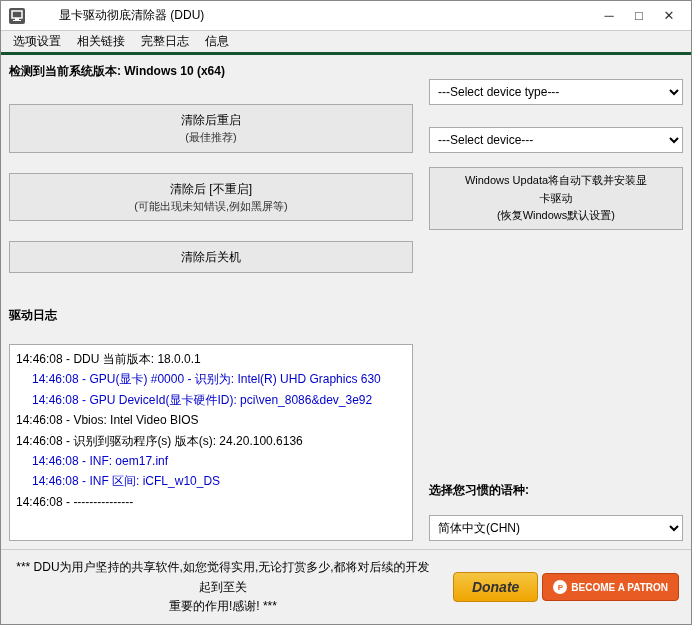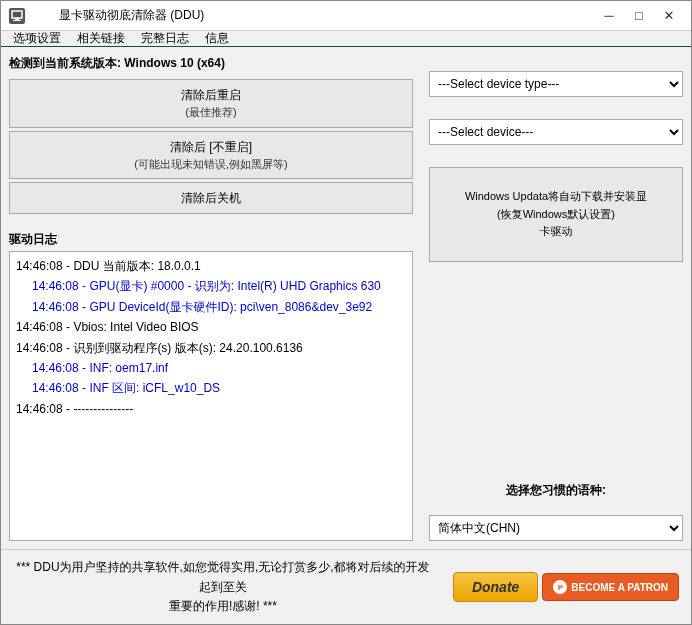--- a/index.html
+++ b/index.html
@@ -57,43 +57,43 @@
       background: transparent;
       cursor: pointer;
       font-size: 13px;
       display: flex;
       align-items: center;
       justify-content: center;
       color: #333;
     }
     .menu-bar {
       background: #f0f0f0;
-      height: 16px;
-      display: flex;
-      align-items: center;
-      border-bottom: 1px solid #14532d;
+      height: 24px;
+      display: flex;
+      align-items: center;
+      border-bottom: 3px solid #14532d;
       padding: 0 4px;
     }
     .menu-item {
       padding: 2px 8px;
       cursor: pointer;
       font-size: 12px;
       color: #000;
     }
     .content {
       display: flex;
       flex: 1;
       overflow: hidden;
     }
     .left-panel {
       width: 420px;
       padding: 8px;
       display: flex;
       flex-direction: column;
-      gap: 3px;
+      gap: 20px;
     }
     .system-info {
       font-size: 12px;
       font-weight: bold;
       color: #000;
       margin-bottom: 4px;
     }
     .action-btn {
       background: #e8e8e8;
       border: 1px solid #aaa;
@@ -145,38 +145,37 @@
       border: 1px solid #aaa;
       background: #fff;
       font-size: 12px;
       padding: 2px 4px;
       cursor: pointer;
       font-family: 'Microsoft YaHei', SimSun, sans-serif;
     }
     .windows-update-btn {
       background: #e8e8e8;
       border: 1px solid #aaa;
-      padding: 20px 6px;
+      padding: 4px 6px;
       text-align: center;
       font-size: 11px;
       color: #000;
       cursor: pointer;
       line-height: 1.6;
-      margin-top: 16px;
+      margin-top: 8px;
     }
     .spacer { flex: 1; }
     .lang-section {
       margin-top: auto;
     }
     .lang-label {
       font-size: 12px;
       font-weight: bold;
       color: #000;
       margin-bottom: 4px;
-      text-align: center;
     }
     .footer {
       background: #f0f0f0;
       border-top: 1px solid #ccc;
       padding: 8px 12px;
       display: flex;
       align-items: center;
       justify-content: space-between;
       min-height: 60px;
     }
@@ -299,22 +298,22 @@
       <div class="select-wrapper">
         <select><option>---Select device type---</option><option>GPU</option><option>Audio</option></select>
       </div>
 
       <div class="select-wrapper">
         <select><option>---Select device---</option></select>
       </div>
 
       <div class="windows-update-btn">
         <div>Windows Updata将自动下载并安装显</div>
+        <div>卡驱动</div>
         <div>(恢复Windows默认设置)</div>
-        <div>卡驱动</div>
       </div>
 
       <div class="spacer"></div>
 
       <div class="lang-section">
         <div class="lang-label">选择您习惯的语种:</div>
         <div class="select-wrapper">
           <select><option>简体中文(CHN)</option><option>English</option><option>Japanese</option></select>
         </div>
       </div>

